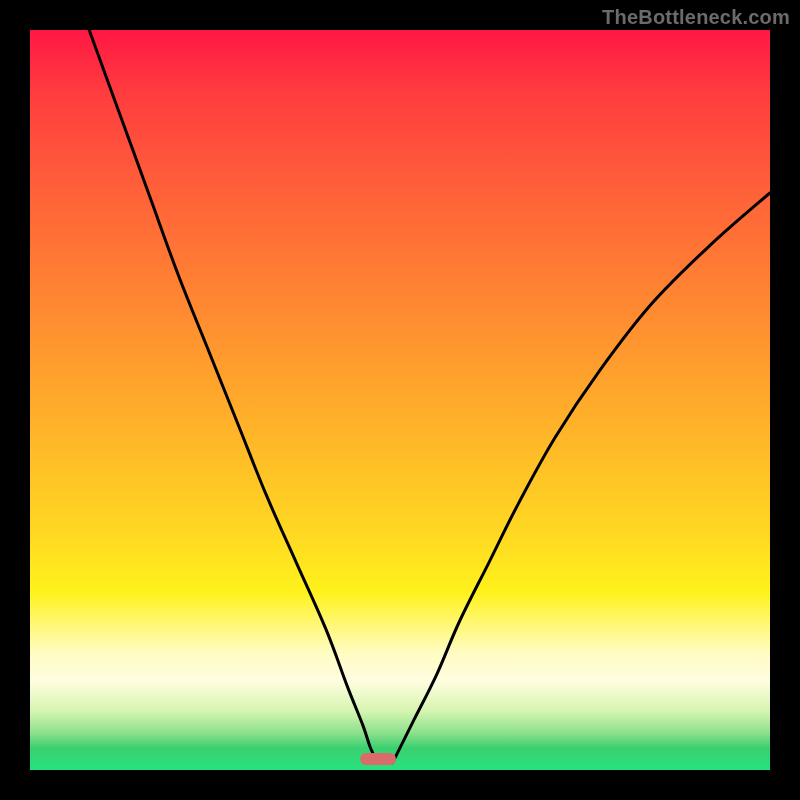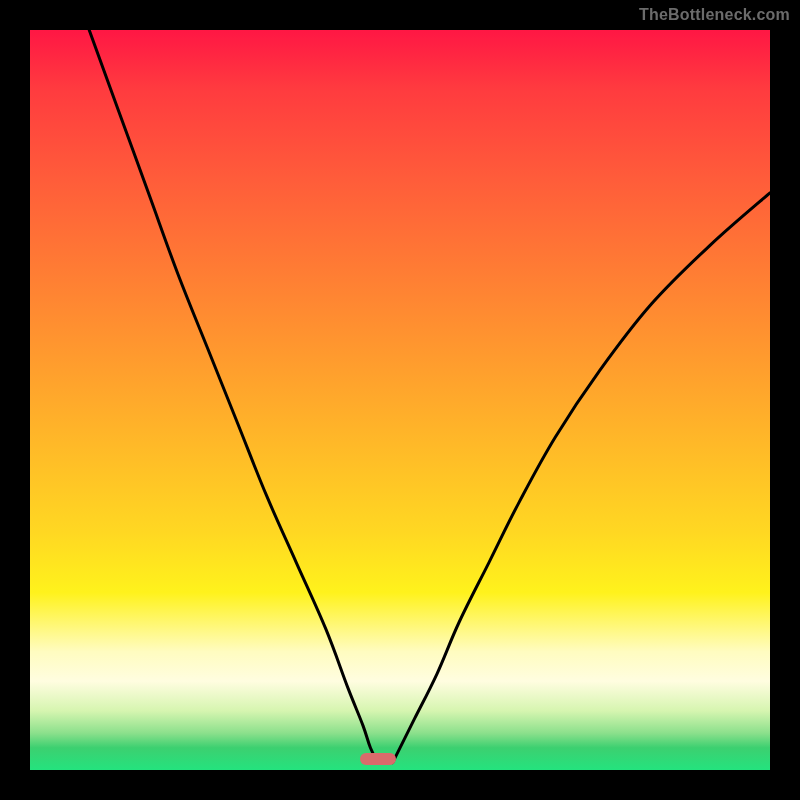--- a/index.html
+++ b/index.html
@@ -40,21 +40,21 @@
         #8ce08c 95%,
         #3cd070 97%,
         #24e37e 100%
       );
   }
   .watermark {
     position: absolute;
     top: 6px;
     right: 10px;
     color: #6b6b6b;
-    font-size: 16px;
+    font-size: 20px;
     font-weight: 600;
     letter-spacing: 0.2px;
     user-select: none;
   }
   svg.curves {
     position: absolute;
     left: 0;
     top: 0;
     width: 740px;
     height: 740px;

